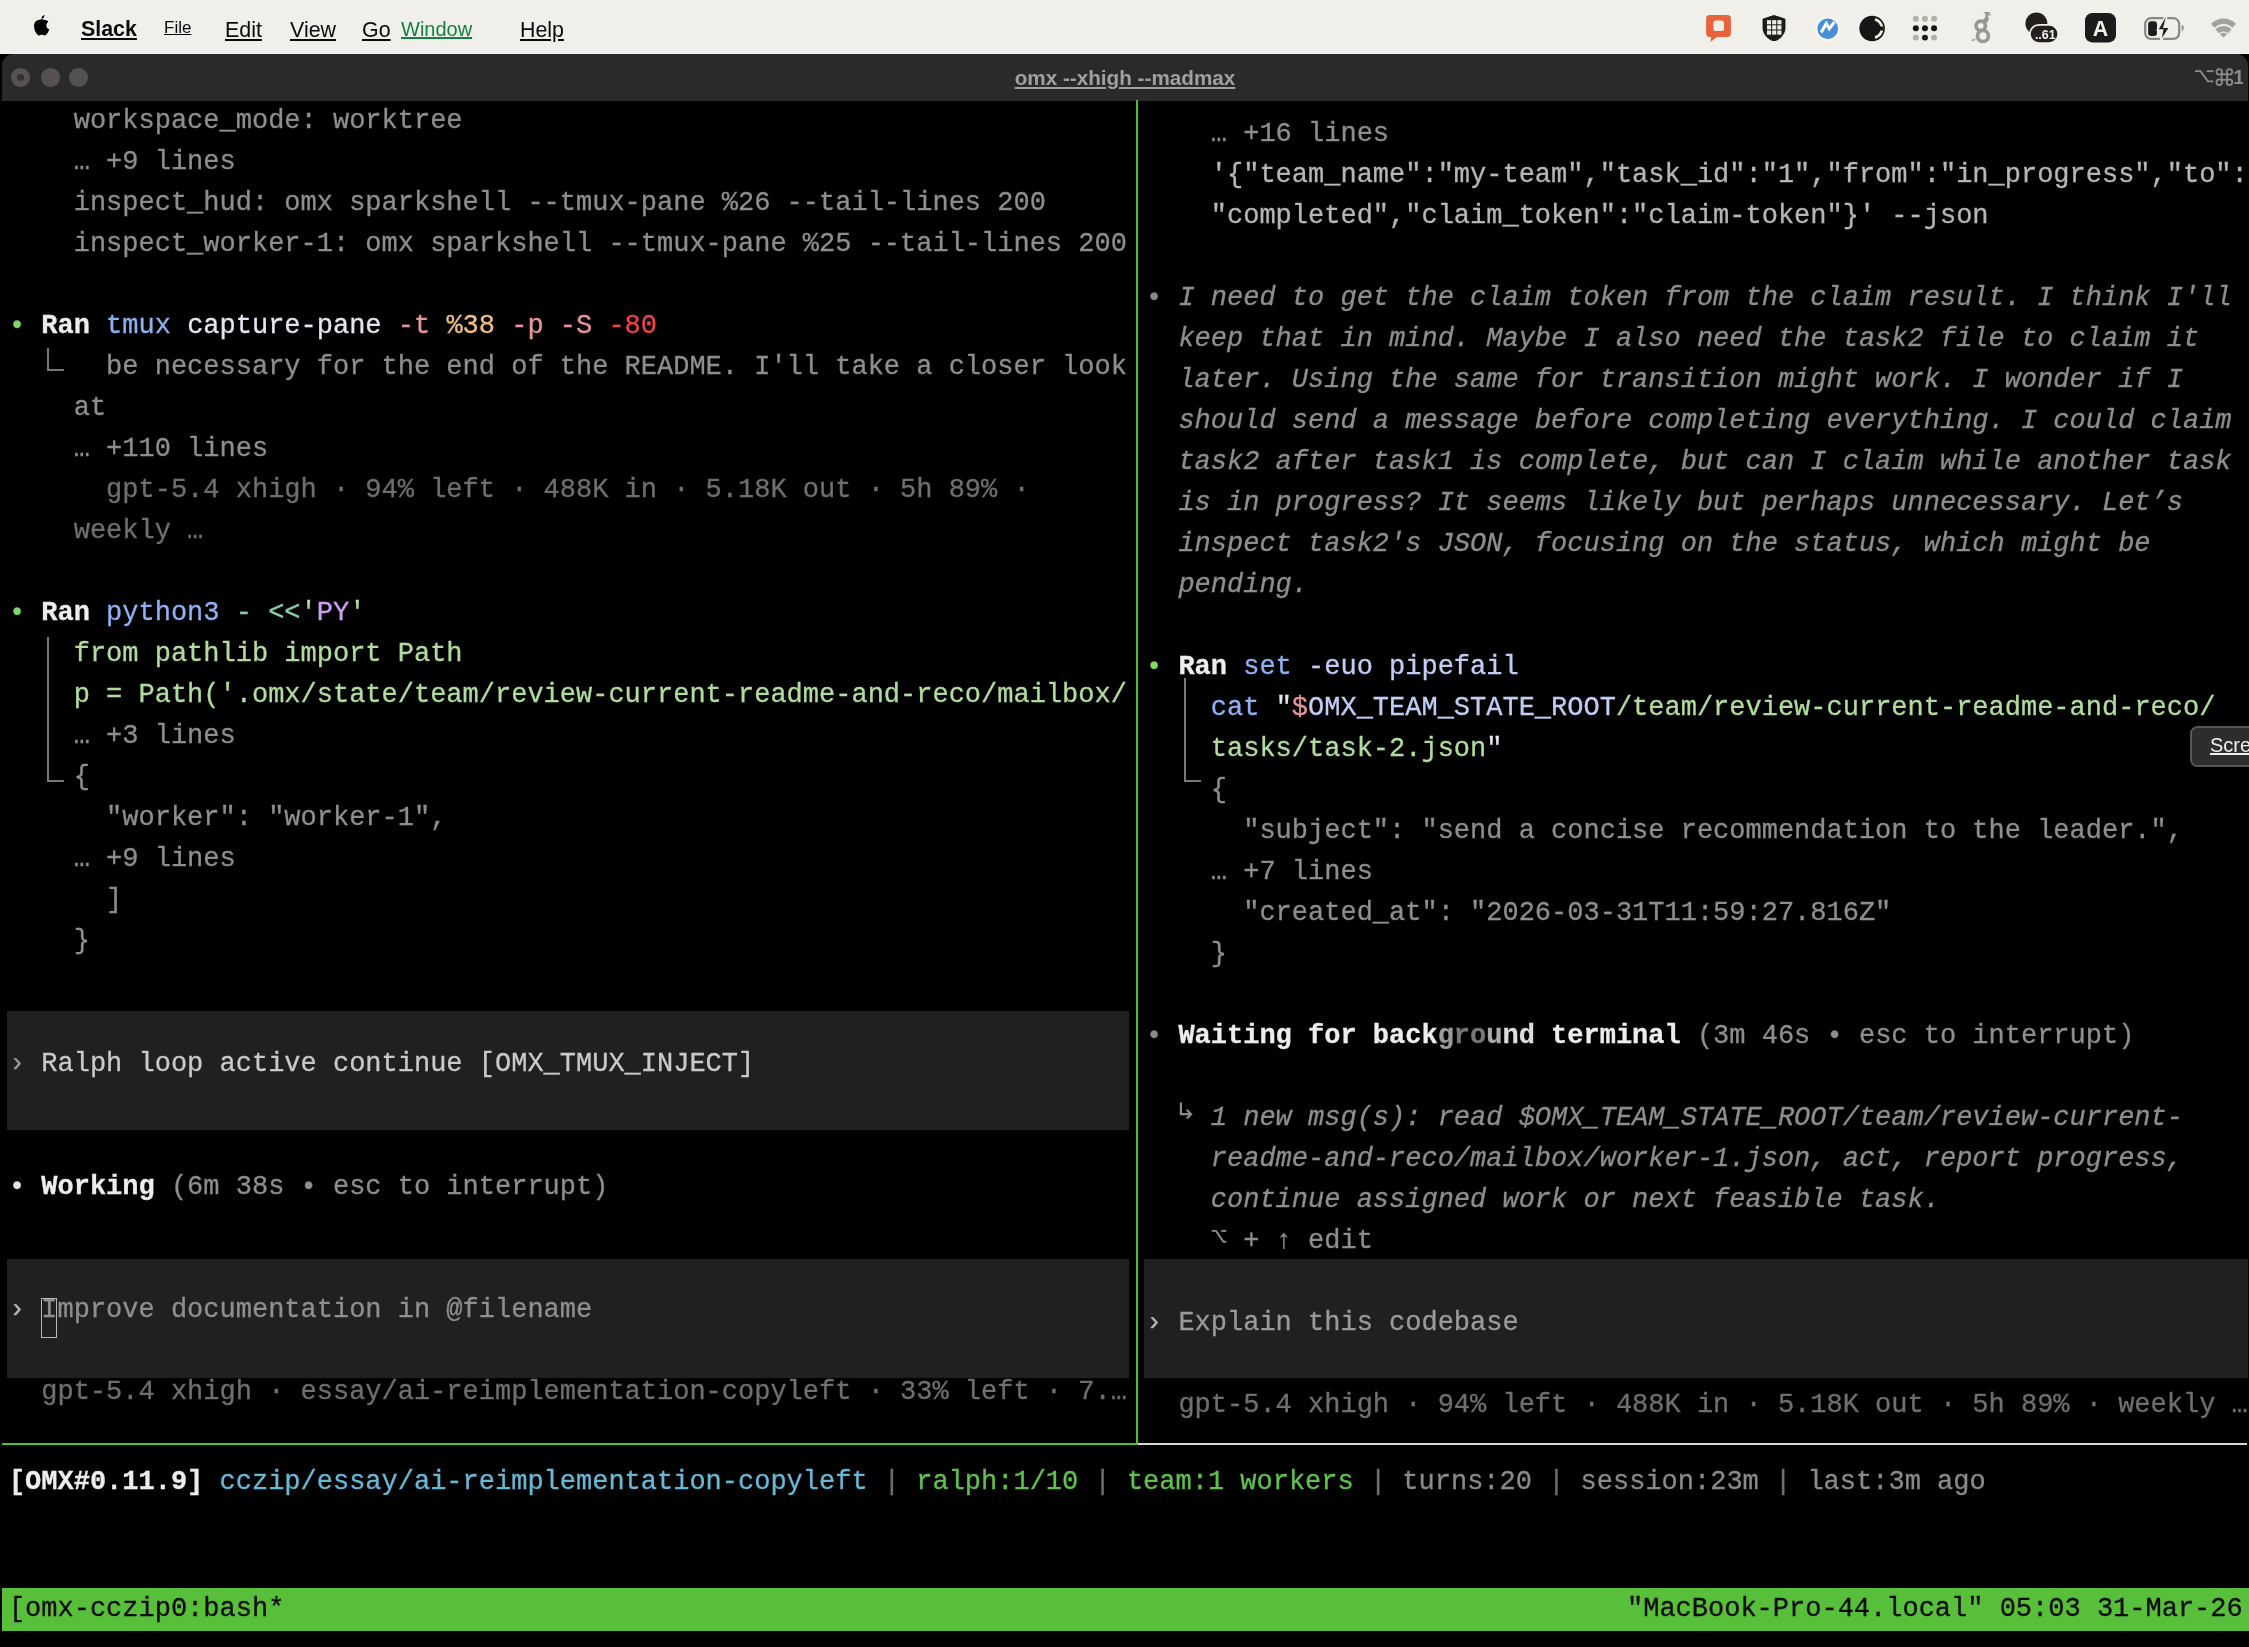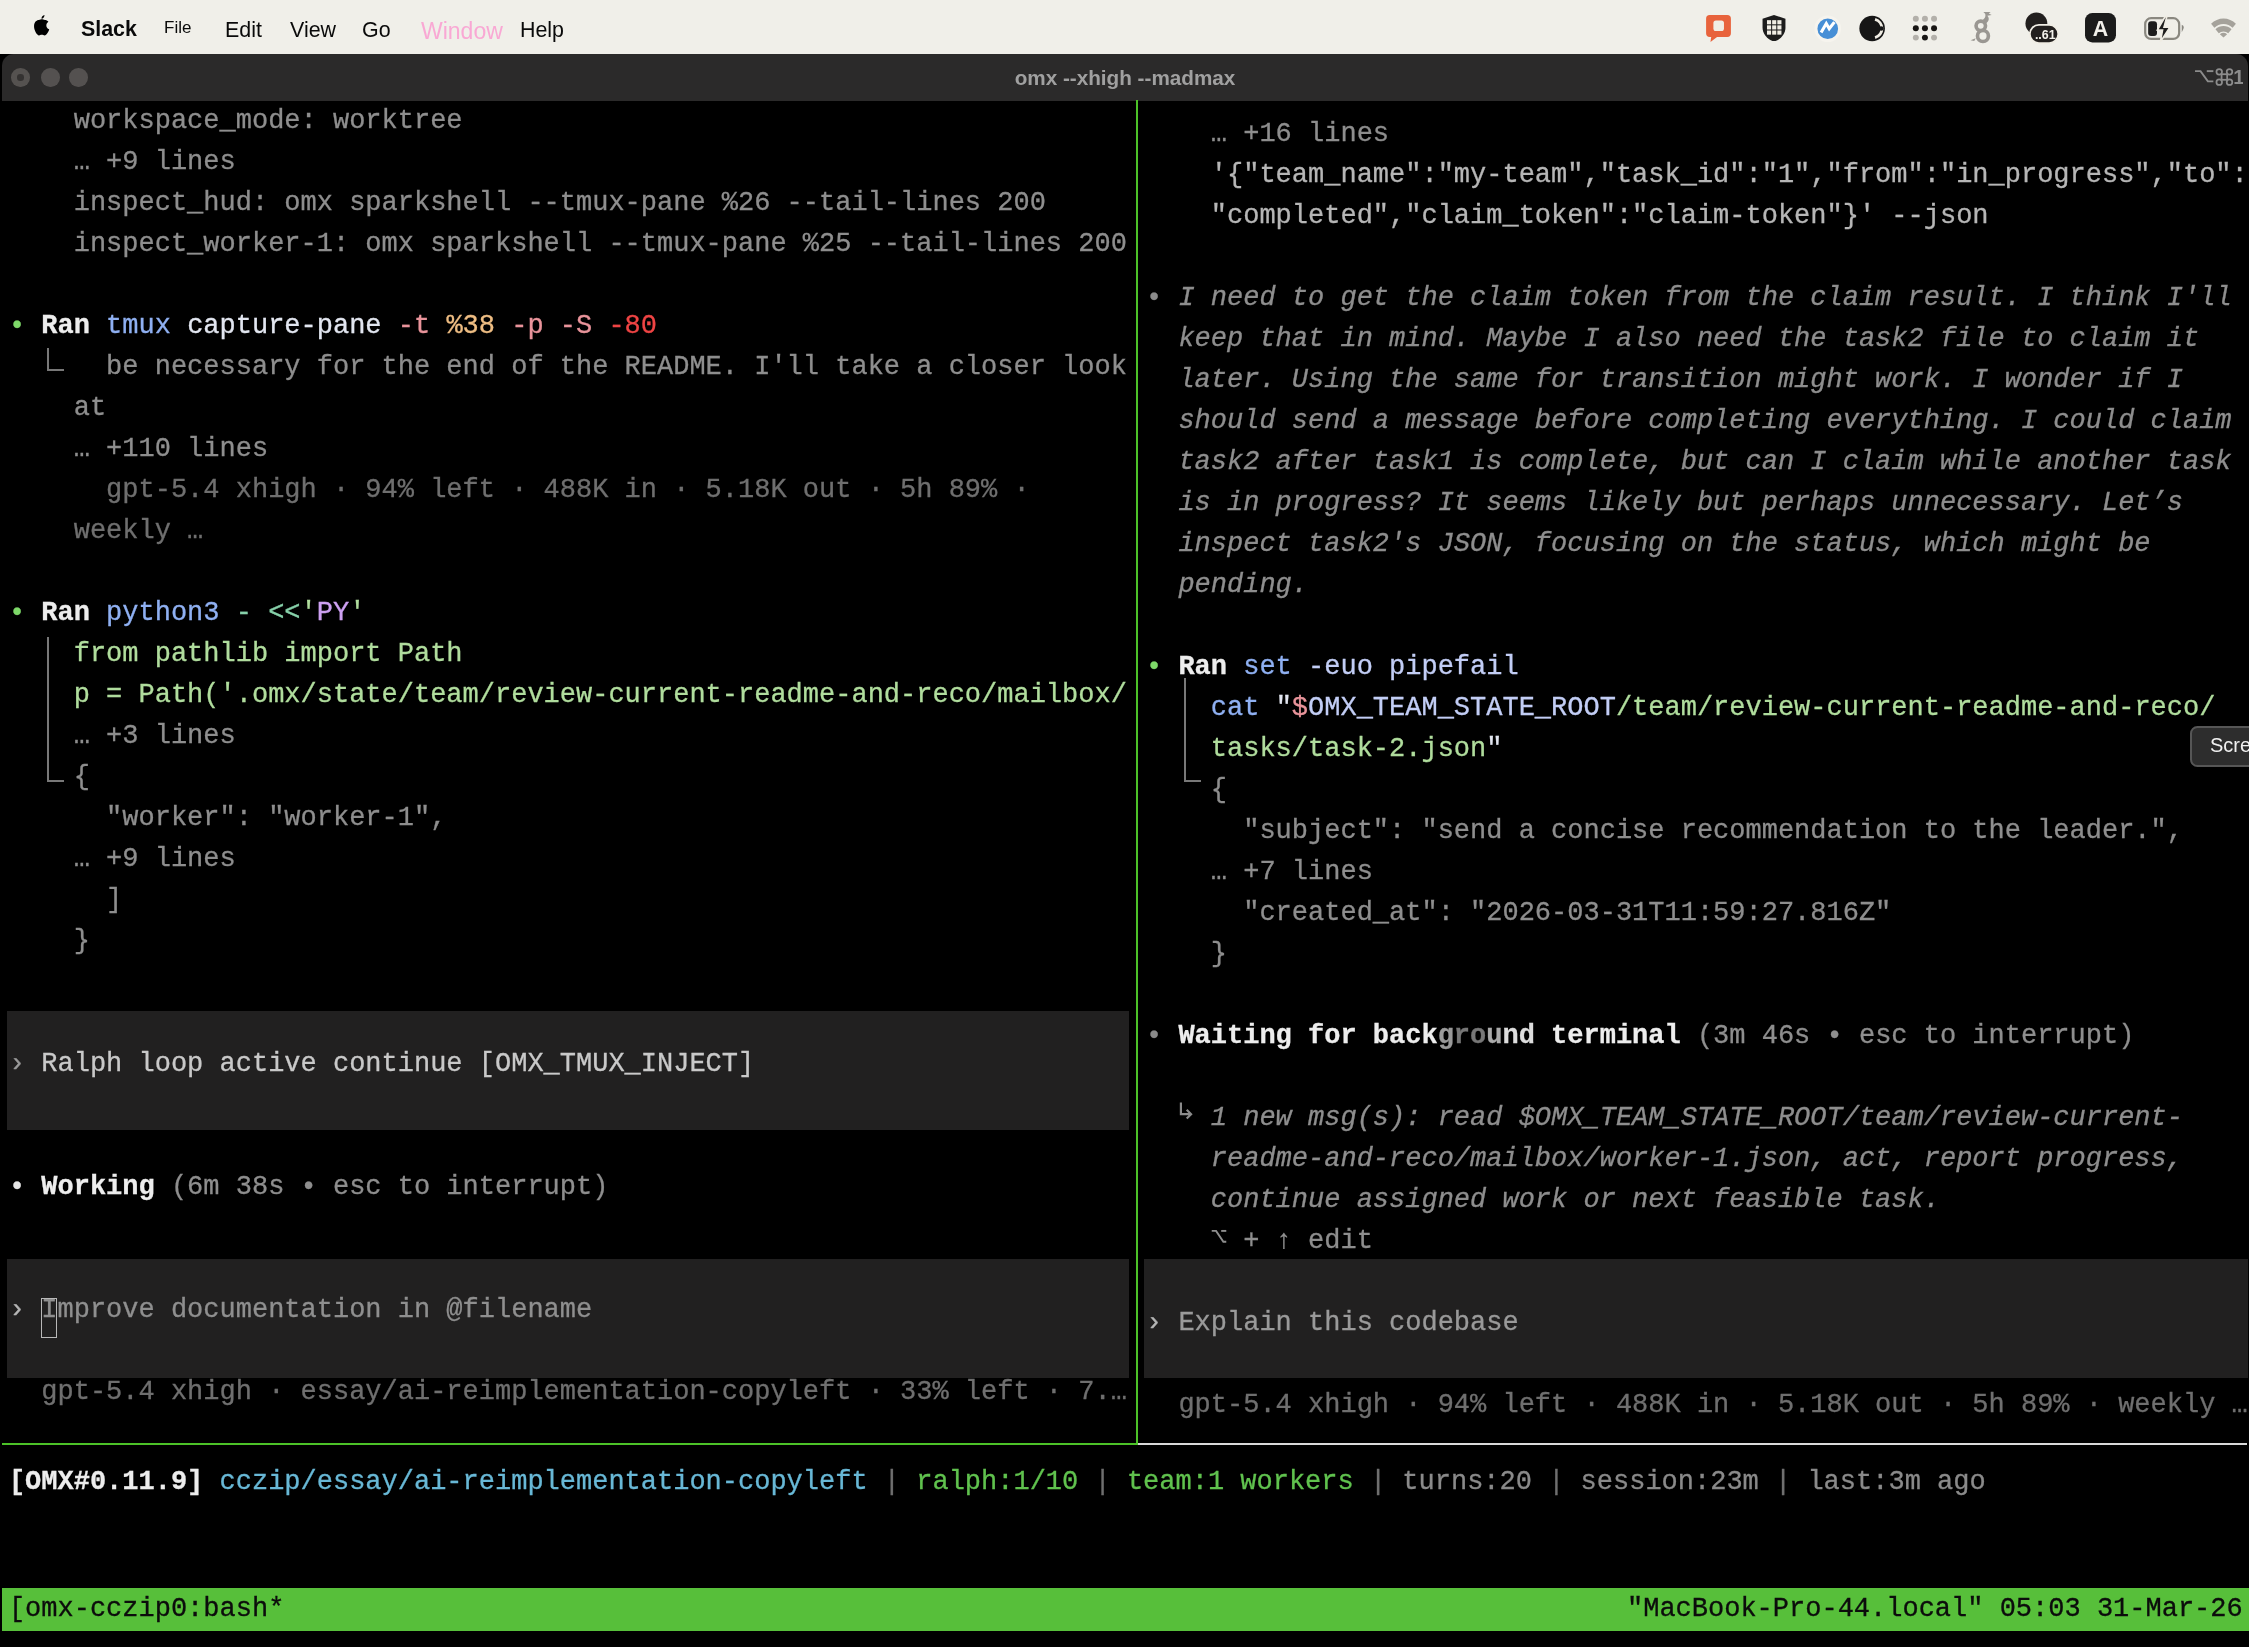--- a/index.html
+++ b/index.html
@@ -1,31 +1,31 @@
 <!DOCTYPE html>
 <html style="font-size:11.8px"><head><meta charset="utf-8"><style>
   html,body{margin:0;padding:0;background:#000;}
   body{width:2250px;height:1648px;position:relative;overflow:hidden;}
-  .sans{font-family:"Liberation Sans",sans-serif;}
+  .sans{font-family:"Liberation Sans",sans-serif;text-decoration:underline;}
   pre.t{position:absolute;margin:0;font-family:"Liberation Mono",monospace;font-size:27px;line-height:41px;white-space:pre;z-index:5;-webkit-text-stroke:0.3px;}
   .abs{position:absolute;}
 </style></head>
 <body>
 
 <div class="abs" style="left:0;top:0;width:2250px;height:54px;background:#f0efe9;z-index:10"></div>
 <svg class="abs" style="left:32px;top:14px;z-index:11" width="19" height="23" viewBox="0 0 30 37">
   <path fill="#000" d="M20.6 9.6c-2 0-3.7-1.1-4.9-1.1-1.3 0-3.2 1.1-5 1.1C7 9.6 3 13 3 19.7c0 6.9 5.1 14.8 8 14.8 1.4 0 2.6-1 4.5-1 1.8 0 3 1 4.5 1 3 0 7-7 7.4-9.9-3-1.3-4.6-3.4-4.6-6.3 0-2.6 1.4-4.6 3.3-5.8-1.4-1.9-3.6-2.9-5.5-2.9z"></path>
   <path fill="#000" d="M19.8 1.5c.3 2.8-2 6.1-4.8 6.3-.4-3 2.3-6.1 4.8-6.3z"></path>
 </svg>
 <div class="sans abs" style="left:81px;top:17px;font-size:21.4px;font-weight:bold;color:#0a0a0a;z-index:11">Slack</div>
 <div class="sans abs" style="left:164px;top:17.7px;font-size:17px;color:#0a0a0a;z-index:11">File</div>
 <div class="sans abs" style="left:225px;top:17.7px;font-size:21.4px;color:#0a0a0a;z-index:11">Edit</div>
 <div class="sans abs" style="left:290px;top:17.7px;font-size:21.4px;color:#0a0a0a;z-index:11">View</div>
 <div class="sans abs" style="left:362px;top:17.7px;font-size:21.4px;color:#0a0a0a;z-index:11">Go</div>
-<div class="sans abs" style="left:421px;top:17.7px;font-size:23px;color:#f9a8d4;z-index:11">Window</div>
+<div class="sans abs" style="left:401px;top:17.7px;font-size:20px;color:#15803d;z-index:11">Window</div>
 <div class="sans abs" style="left:520px;top:17.7px;font-size:21.4px;color:#0a0a0a;z-index:11">Help</div>
 
 <svg class="abs" style="left:1706px;top:14.8px;z-index:11" width="25" height="27" viewBox="0 0 34 37">
   <path fill="#e8633c" d="M5 0h24a5 5 0 0 1 5 5v20a5 5 0 0 1-5 5H15l-9 7 1-7H5a5 5 0 0 1-5-5V5a5 5 0 0 1 5-5z"></path>
   <rect x="10" y="7.5" width="14.5" height="14.5" rx="3.5" fill="#f0ede4"></rect>
 </svg>
 <svg class="abs" style="left:1761px;top:14.8px;z-index:11" width="26" height="26.6" viewBox="0 0 35 36">
   <path fill="#1c1c1c" d="M17.5 0 33 5v12c0 9-6.5 16-15.5 19C8.5 33 2 26 2 17V5z"></path>
   <g fill="#f0ede4">
       <rect x="8" y="7" width="5.6" height="5.6"></rect>

